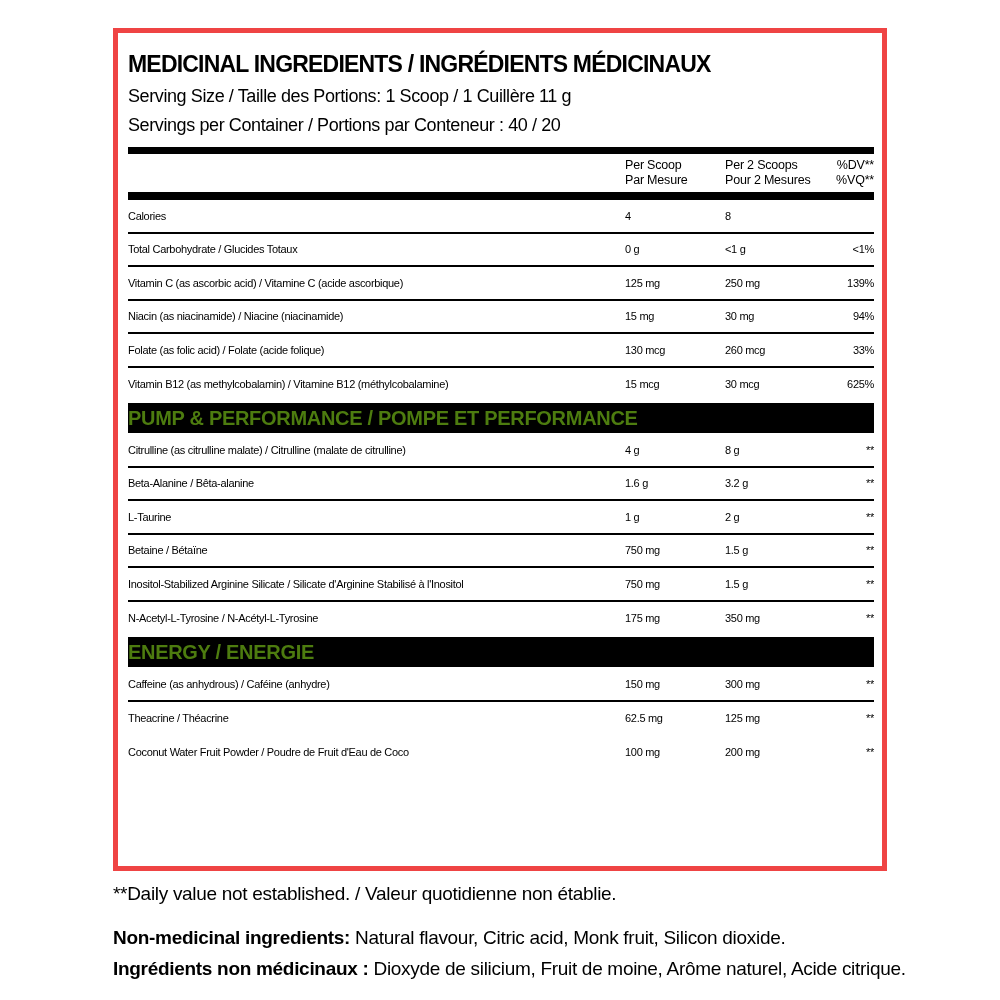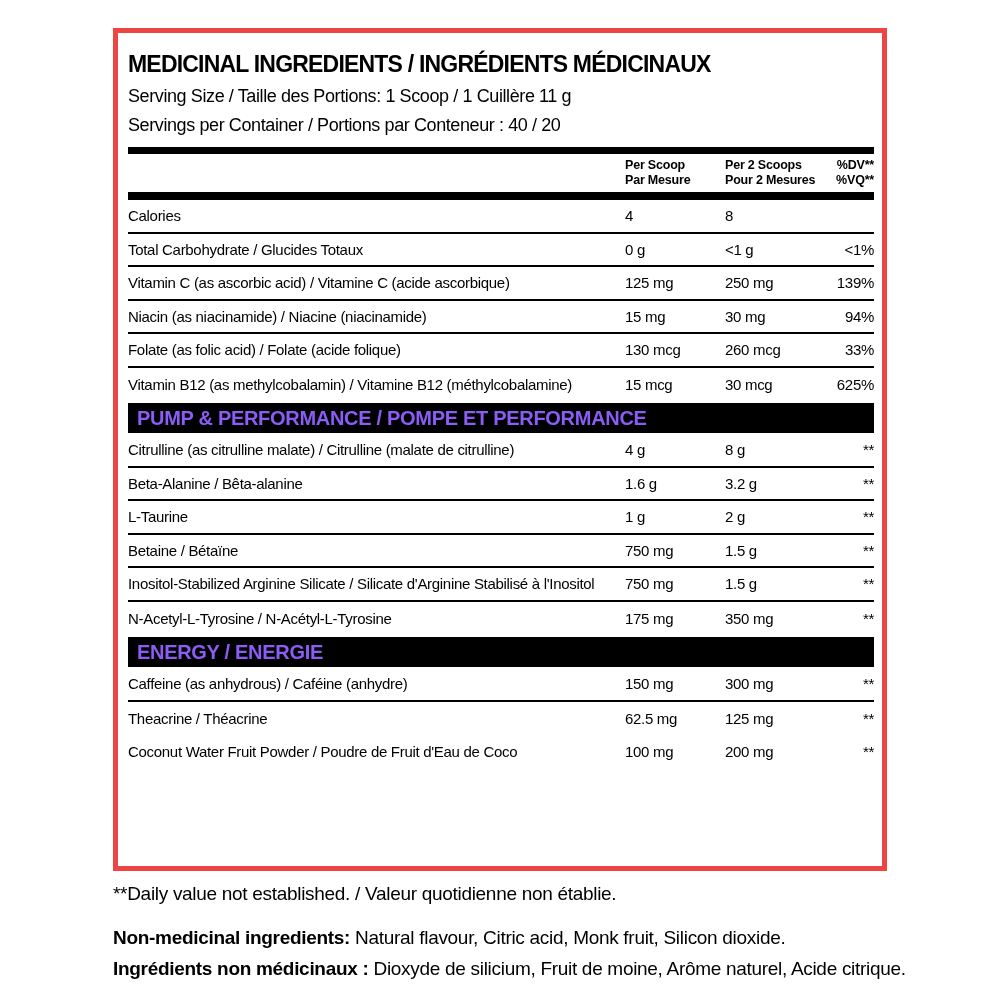--- a/index.html
+++ b/index.html
@@ -39,44 +39,43 @@
   .bar-a { height: 7px; margin-top: 12px; }
   .bar-b { height: 8px; }
   .grid {
     display: grid;
     grid-template-columns: 1fr 100px 102px 47px;
     align-items: center;
   }
   .col-headers { padding: 4px 0 4px; }
   .ch {
     font-size: 12.5px;
-    font-weight: 700;
+    font-weight: 400;
     line-height: 15px;
     white-space: pre-line;
     letter-spacing: -0.2px;
   }
   .ch.dv, .cell-dv { text-align: right; }
   .row {
     min-height: 33.5px;
     border-bottom: 2.5px solid #000;
-    font-size: 15px;
+    font-size: 11px;
     letter-spacing: -0.3px;
   }
   .section .row:last-child { border-bottom: none; }
   .cell-name { padding-right: 6px; }
   .section-bar {
     background: #000;
-    color: #8b5cf6;
+    color: #4d7c0f;
     font-size: 20px;
     font-weight: 700;
     letter-spacing: -0.3px;
     height: 30px;
     display: flex;
     align-items: center;
-    padding-left: 9px;
     margin-top: 2px;
     margin-bottom: 1px;
   }
   .footer {
     position: absolute;
     left: 113px; top: 882px;
     width: 800px;
   }
   .footer p { margin: 0; font-size: 19px; letter-spacing: -0.3px; line-height: 23px; }
   .footer .fn2 { margin-top: 21px; }

